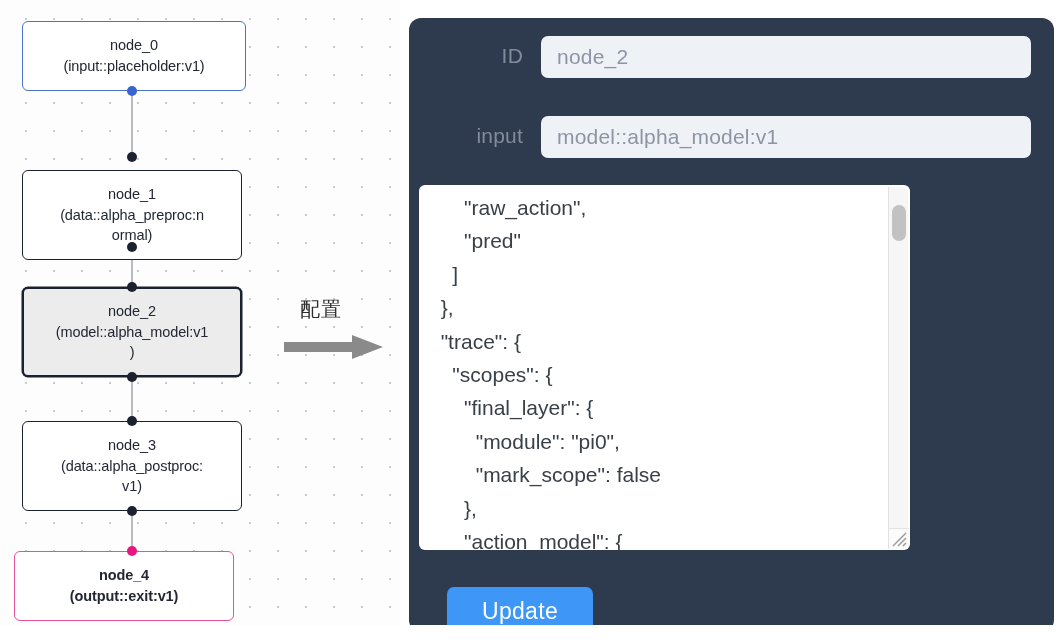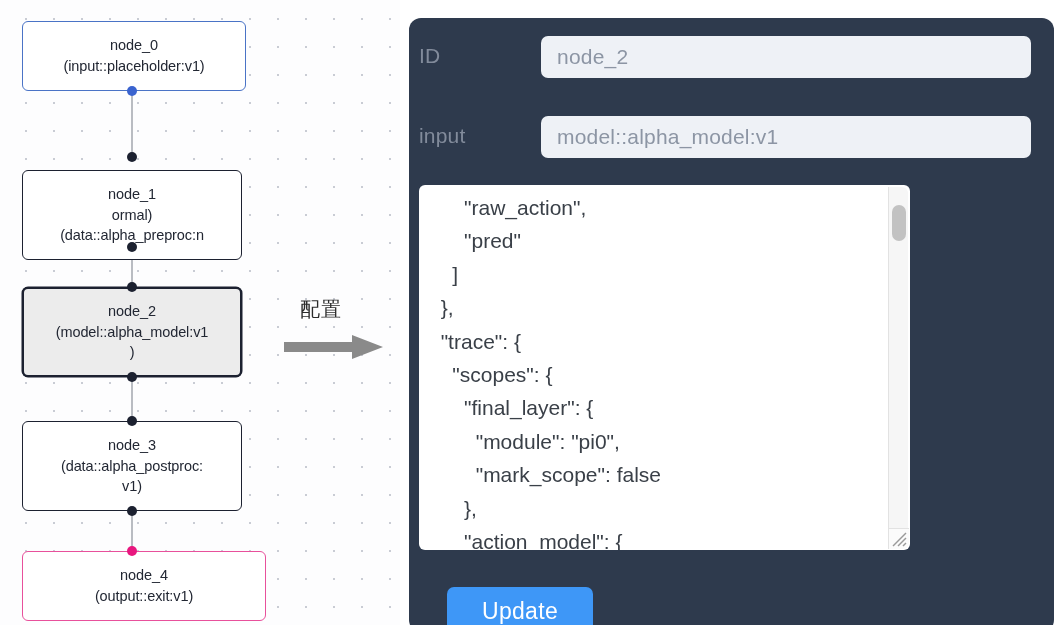--- a/index.html
+++ b/index.html
@@ -101,21 +101,21 @@
     overflow: hidden;
   }
 
   .field-row {
     position: absolute;
     display: flex;
     align-items: flex-start;
   }
   .field-label {
     width: 122px;
-    text-align: left;
+    text-align: right;
     color: #828b9b;
     font-size: 21px;
     padding-right: 18px;
     box-sizing: border-box;
     line-height: 40px;
     letter-spacing: 0.2px;
   }
   .field-input {
     box-sizing: border-box;
     background: #eef1f6;
@@ -225,22 +225,22 @@
     <div class="lines">
       <span class="l">node_0</span>
       <span class="l">(input::placeholder:v1)</span>
     </div>
   </div>
   <div class="handle blue" style="left:132px; top:91px;"></div>
 
   <div class="node" style="left:22px; top:170px; width:220px; height:90px;">
     <div class="lines">
       <span class="l">node_1</span>
+      <span class="l">(data::alpha_preproc:n</span>
       <span class="l">ormal)</span>
-      <span class="l">(data::alpha_preproc:n</span>
     </div>
   </div>
   <div class="handle" style="left:132px; top:157px;"></div>
   <div class="handle" style="left:132px; top:247px;"></div>
 
   <div class="node sel" style="left:22px; top:287px; width:220px; height:90px;">
     <div class="lines">
       <span class="l">node_2</span>
       <span class="l">(model::alpha_model:v1</span>
       <span class="l">)</span>
@@ -252,21 +252,21 @@
   <div class="node" style="left:22px; top:421px; width:220px; height:90px;">
     <div class="lines">
       <span class="l">node_3</span>
       <span class="l">(data::alpha_postproc:</span>
       <span class="l">v1)</span>
     </div>
   </div>
   <div class="handle" style="left:132px; top:421px;"></div>
   <div class="handle" style="left:132px; top:511px;"></div>
 
-  <div class="node pink" style="left:22px; top:551px; width:244px; height:70px;">
+  <div class="node pink" style="left:14px; top:551px; width:220px; height:70px;font-weight:bold;">
     <div class="lines">
       <span class="l">node_4</span>
       <span class="l">(output::exit:v1)</span>
     </div>
   </div>
   <div class="handle pink" style="left:132px; top:551px;"></div>
 </div>
 
 <div id="arrow-group">
   <div id="arrow-label">配置</div>

